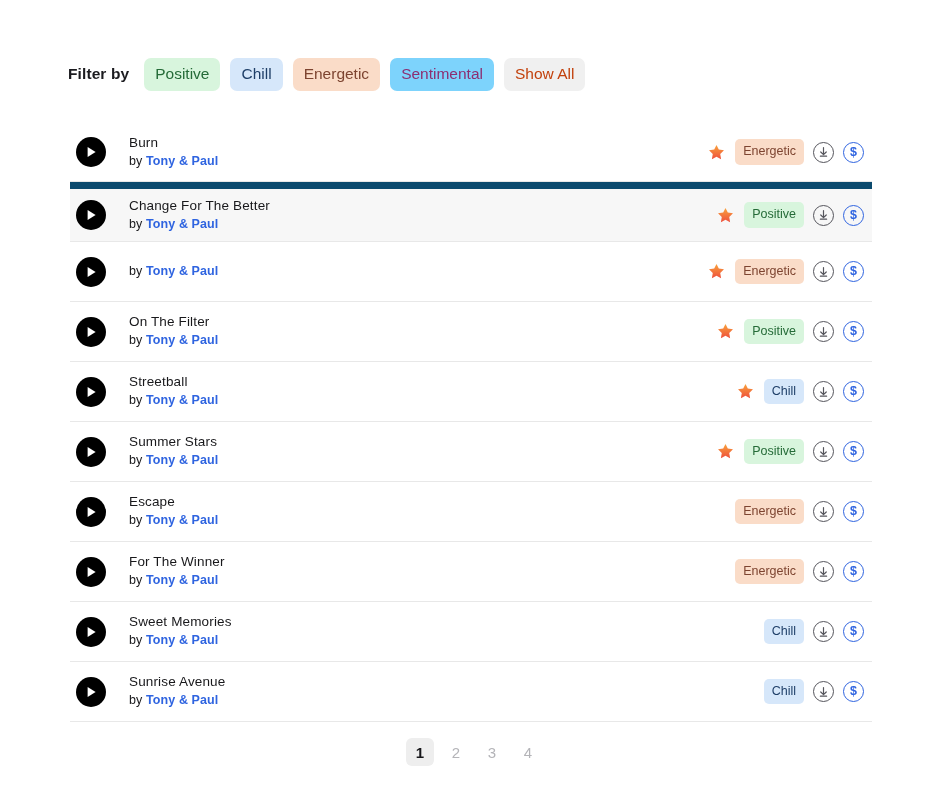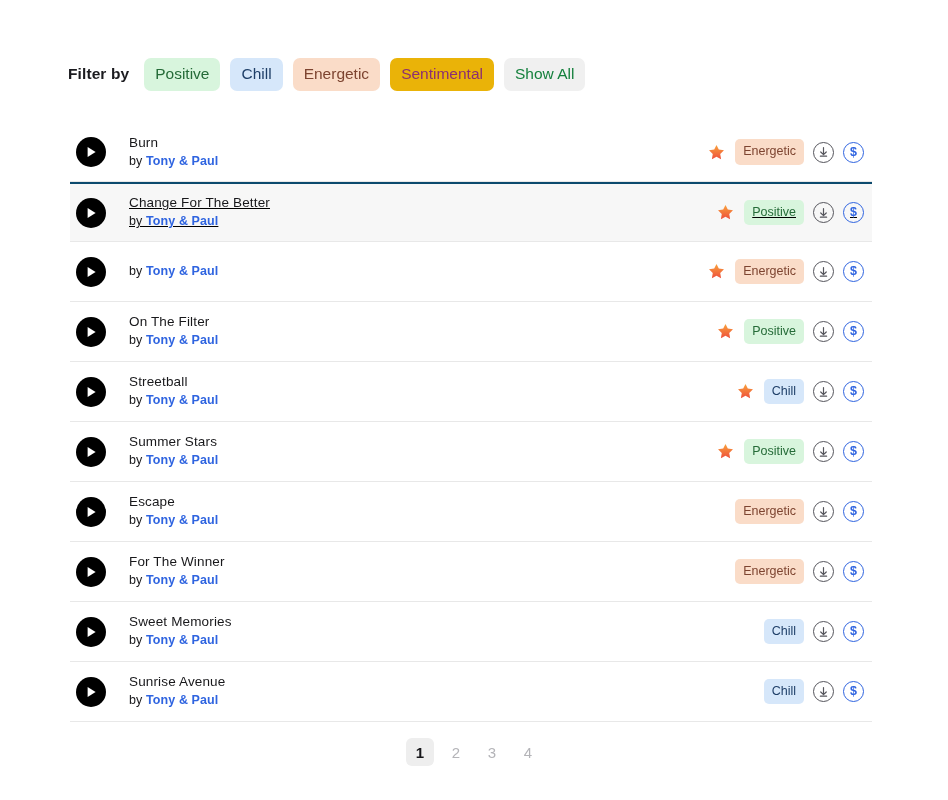--- a/index.html
+++ b/index.html
@@ -60,22 +60,21 @@
     align-items: center;
     height: 60px;
     padding: 0 8px 0 6px;
     border-bottom: 1px solid #e8e8e8;
     background: transparent;
     cursor: pointer;
   }
   .track-row:first-child { border-top: 1px solid transparent; }
   .track-row.is-hover {
     background: #f7f7f7;
-    border-top: 2px solid #0c4a6e;
-    text-decoration: underline;
+    border-top: 7px solid #0c4a6e;
   }
 
   .play-btn {
     flex: 0 0 auto;
     width: 30px; height: 30px;
     border-radius: 50%;
     background: #000000;
     display: flex;
     align-items: center;
     justify-content: center;
@@ -189,22 +188,22 @@
 <body>
 
 <div class="page">
 
   <div class="filter-bar">
     <span class="filter-label">Filter by</span>
     <div id="chip-container" style="display:flex;align-items:center;gap:10px;">
         <button class="chip chip-positive" style="background: rgb(216, 245, 221); color: rgb(37, 107, 56);">Positive</button>
         <button class="chip chip-chill" style="background: rgb(214, 231, 250); color: rgb(31, 63, 104);">Chill</button>
         <button class="chip chip-energetic" style="background: rgb(250, 220, 200); color: rgb(125, 68, 48);">Energetic</button>
-        <button class="chip chip-sentimental" style="background: #eab308; color: rgb(140, 47, 114); text-align: center;">Sentimental</button>
-        <button class="chip chip-showall" style="background: rgb(240, 240, 240); color: #15803d;">Show All</button>
+        <button class="chip chip-sentimental" style="background: #7dd3fc; color: rgb(140, 47, 114); text-align: center;">Sentimental</button>
+        <button class="chip chip-showall" style="background: rgb(240, 240, 240); color: #c2410c;">Show All</button>
       </div>
   </div>
 
   <div class="track-list" id="track-list">
       <div class="track-row">
         <div class="play-btn">
           <svg width="11" height="12" viewBox="0 0 11 12" aria-hidden="true">
             <path fill="#ffffff" d="M1.6 0.9 L9.6 6 L1.6 11.1 Z"></path>
           </svg>
         </div>

